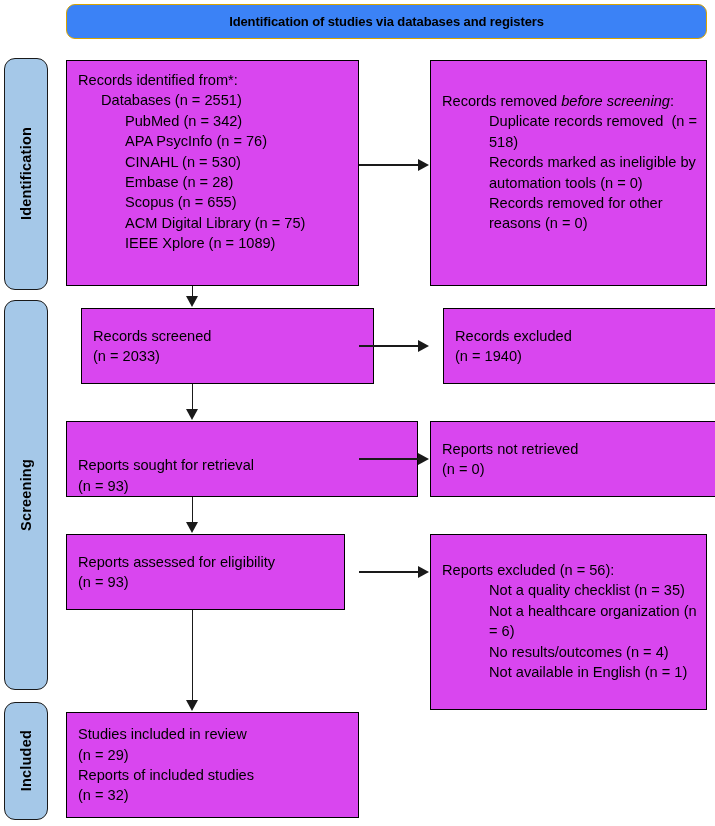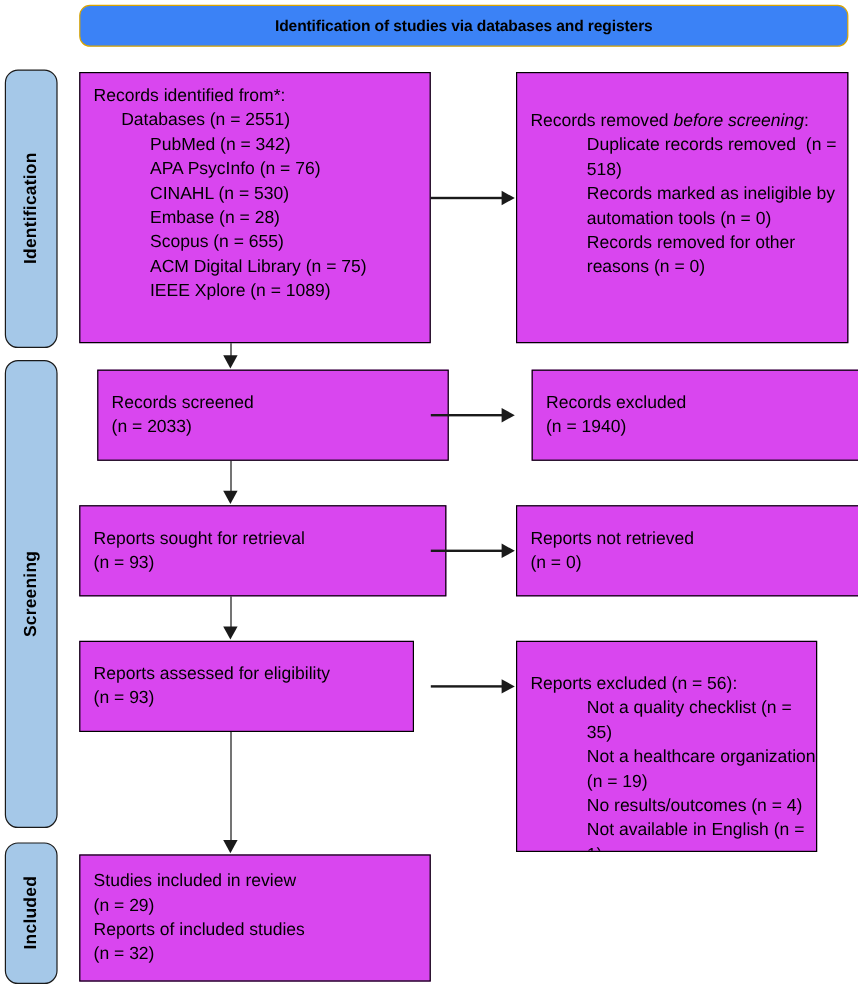--- a/index.html
+++ b/index.html
@@ -174,21 +174,21 @@
   <div class="arrow-right" style="left:418px; top:339.5px;"></div>
 
   <div class="flow-box" style="left:430px; top:308px; width:277px; height:76px;margin-left:13px;">
     <div class="line">Records excluded</div>
     <div class="line">(n = 1940)</div>
   </div>
 
   <div class="conn-v" style="left:191.5px; top:384px; height:28px;"></div>
   <div class="arrow-down" style="left:186px; top:409px;"></div>
 
-  <div class="flow-box" style="left:66px; top:421px; width:306px; height:76px;">
+  <div class="flow-box" style="left:66px; top:421px; width:352px; height:76px;justify-content:flex-end;">
     <div class="line">Reports sought for retrieval</div>
     <div class="line">(n = 93)</div>
   </div>
 
   <div class="conn-h" style="left:359px; top:458px; width:62px;"></div>
   <div class="arrow-right" style="left:418px; top:452.5px;"></div>
 
   <div class="flow-box" style="left:430px; top:421px; width:326px; height:76px;">
     <div class="line">Reports not retrieved</div>
     <div class="line">(n = 0)</div>
@@ -198,24 +198,24 @@
   <div class="arrow-down" style="left:186px; top:522px;"></div>
 
   <div class="flow-box" style="left:66px; top:534px; width:279px; height:76px;">
     <div class="line">Reports assessed for eligibility</div>
     <div class="line">(n = 93)</div>
   </div>
 
   <div class="conn-h" style="left:359px; top:571px; width:62px;"></div>
   <div class="arrow-right" style="left:418px; top:565.5px;"></div>
 
-  <div class="flow-box top-align" style="left:430px; top:534px; width:251px; height:176px; padding-top:25px;">
+  <div class="flow-box top-align" style="left:430px; top:534px; width:277px; height:176px; padding-top:25px;">
     <div class="line">Reports excluded (n = 56):</div>
     <div class="line hang">Not a quality checklist (n = 35)</div>
-    <div class="line hang">Not a healthcare organization (n = 19)</div>
+    <div class="line hang">Not a healthcare organization (n = 6)</div>
     <div class="line hang">No results/outcomes (n = 4)</div>
     <div class="line hang">Not available in English (n = 1)</div>
   </div>
 
   <div class="conn-v" style="left:191.5px; top:610px; height:92px;"></div>
   <div class="arrow-down" style="left:186px; top:700px;"></div>
 
   <div class="flow-box" style="left:66px; top:712px; width:293px; height:106px;">
     <div class="line">Studies included in review</div>
     <div class="line">(n = 29)</div>

